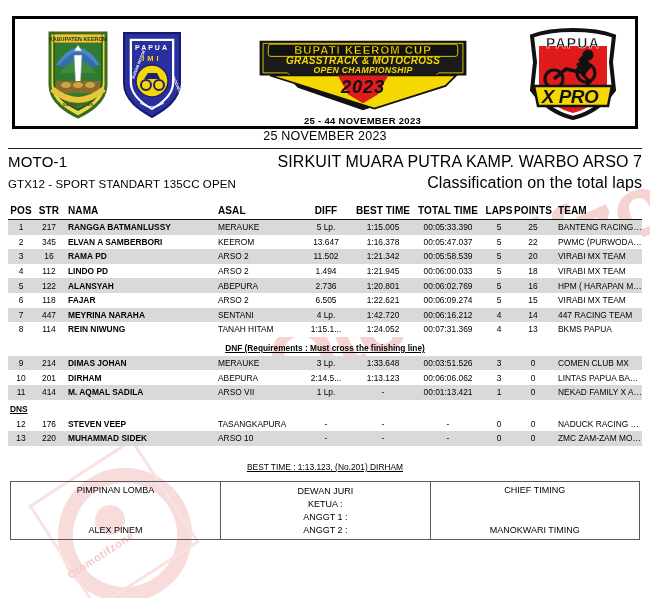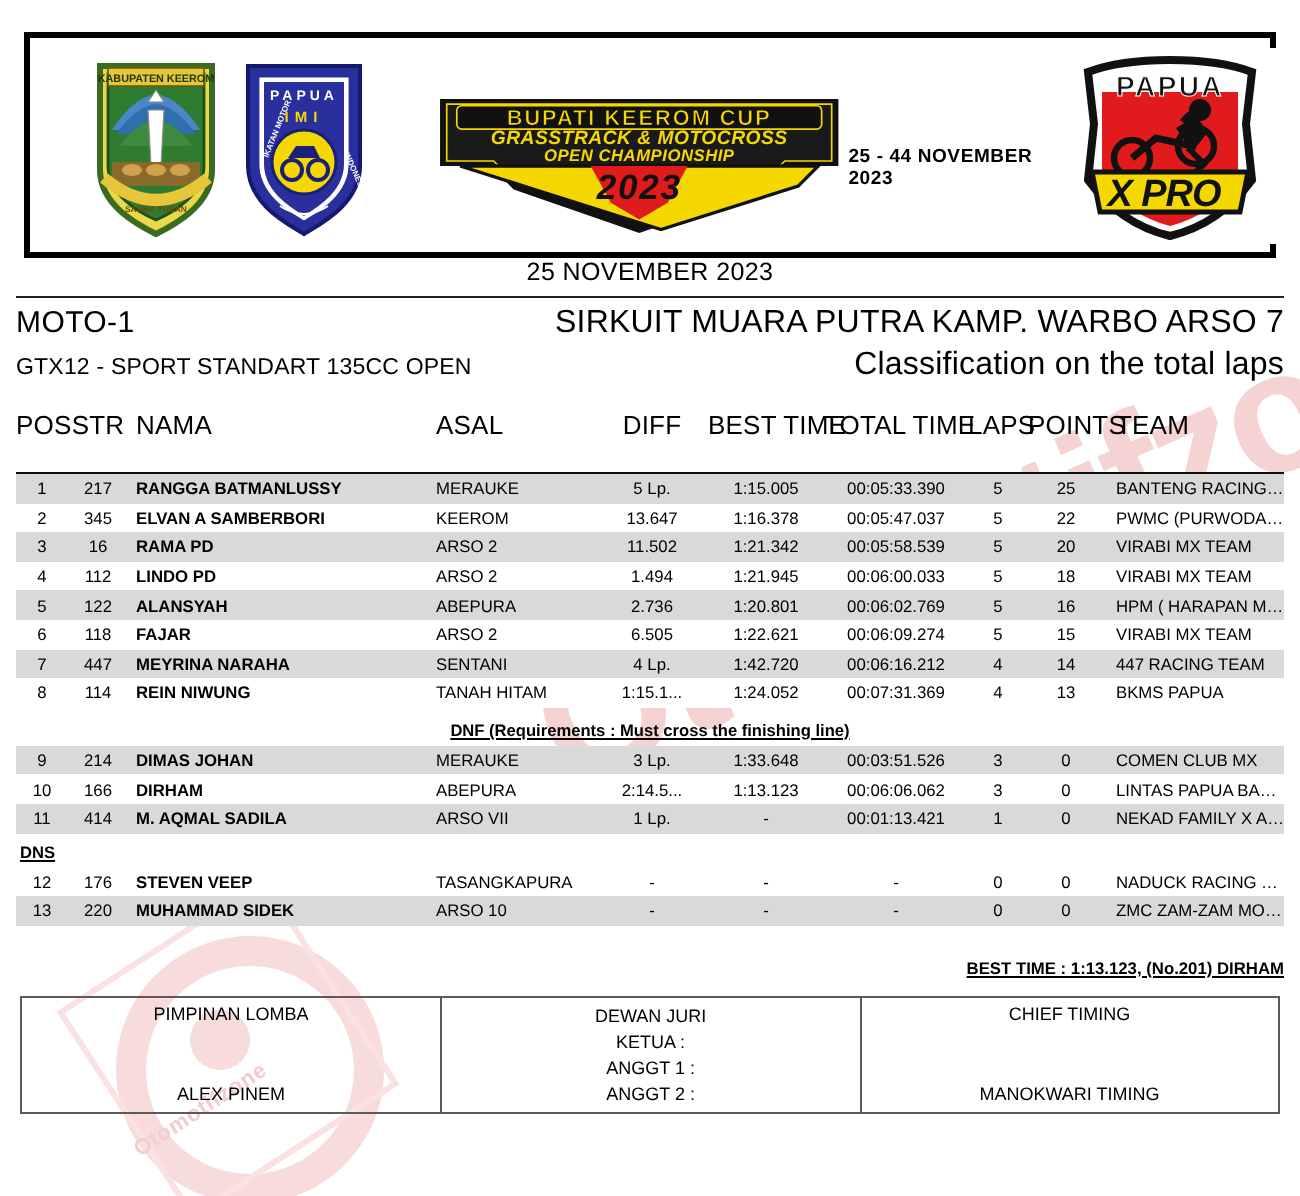--- a/index.html
+++ b/index.html
@@ -31,21 +31,21 @@
     width: 200px;
     display: flex;
     align-items: center;
     justify-content: center;
     gap: 10px;
     flex: none;
   }
   .banner-center {
     flex: 1;
     display: flex;
-    flex-direction: row;
+    flex-direction: column;
     align-items: center;
     justify-content: flex-end;
     padding-top: 20px;
   }
   .banner-right {
     width: 125px;
     display: flex;
     align-items: center;
     justify-content: center;
     flex: none;
@@ -92,23 +92,23 @@
     position: relative;
     z-index: 2;
   }
   table.rt {
     width: 100%;
     border-collapse: collapse;
     font-size: 8.4px;
     table-layout: fixed;
   }
   table.rt th {
-    font-size: 13px;
-    font-weight: normal;
-    padding: 1px 0 16px 0;
+    font-size: 10px;
+    font-weight: bold;
+    padding: 1px 0 3px 0;
     letter-spacing: 0.1px;
     border-bottom: 1.3px solid #111;
     white-space: nowrap;
   }
   table.rt td {
     padding: 2.3px 0;
     white-space: nowrap;
     overflow: hidden;
     text-overflow: ellipsis;
   }
@@ -137,23 +137,23 @@
     padding: 6px 0 3px 0;
   }
   .dns-label {
     font-size: 8.3px;
     font-weight: bold;
     text-decoration: underline;
     padding: 4px 0 3px 2px;
     text-align: left;
   }
   .best-time-line {
-    text-align: right;
+    text-align: center;
     font-size: 8.4px;
-    font-weight: bold;
+    font-weight: normal;
     text-decoration: underline;
     margin: 16px 0 9px 0;
   }
 
   
   .sign-wrap { margin: 0 10px; position: relative; z-index: 2; border-radius: 18px; }
   table.sign {
     width: 100%;
     border-collapse: collapse;
     font-size: 9px;
@@ -457,21 +457,21 @@
           <td class="c-asal">MERAUKE</td>
           <td class="c-diff">3 Lp.</td>
           <td class="c-best">1:33.648</td>
           <td class="c-total">00:03:51.526</td>
           <td class="c-laps">3</td>
           <td class="c-pts">0</td>
           <td class="c-team">COMEN CLUB MX</td>
         </tr>
         <tr class="plain">
           <td class="c-pos">10</td>
-          <td class="c-str">166</td>
+          <td class="c-str">201</td>
           <td class="c-nama">DIRHAM</td>
           <td class="c-asal">ABEPURA</td>
           <td class="c-diff">2:14.5...</td>
           <td class="c-best">1:13.123</td>
           <td class="c-total">00:06:06.062</td>
           <td class="c-laps">3</td>
           <td class="c-pts">0</td>
           <td class="c-team">LINTAS PAPUA BARAT DAYA X HPM</td>
         </tr>
         <tr class="stripe">

